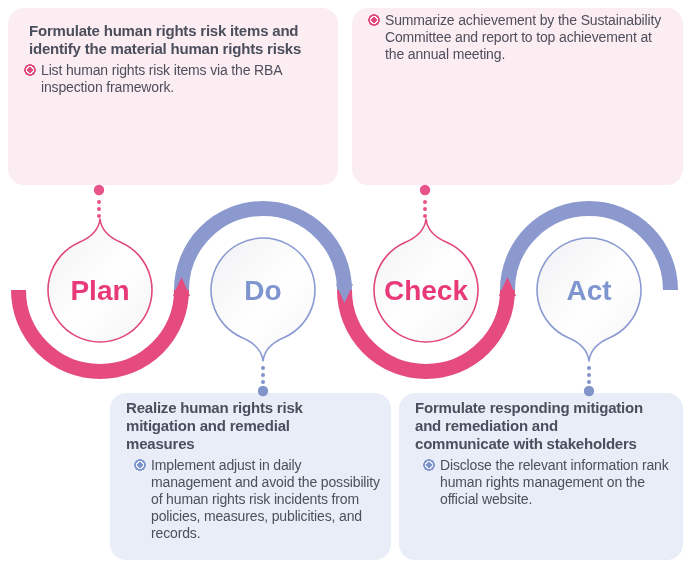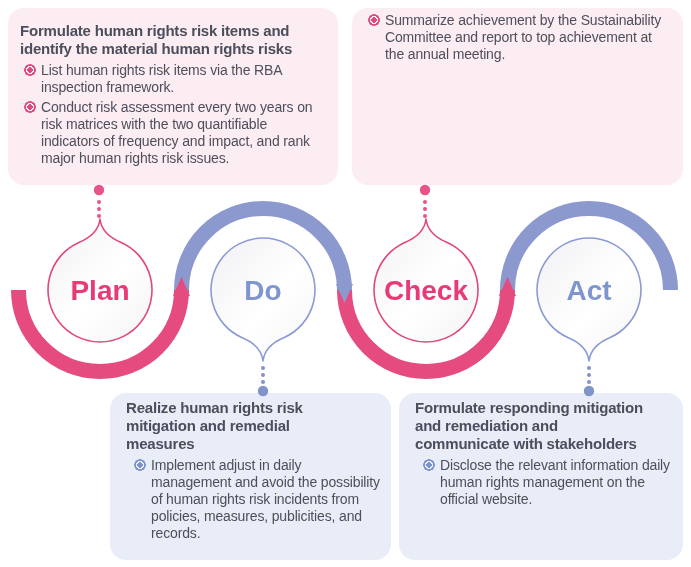--- a/index.html
+++ b/index.html
@@ -17,21 +17,21 @@
     margin:0; font-size:15px; font-weight:bold; line-height:1.2;
     letter-spacing:-0.2px; color:#4b4e5c;
   }
   .box ul { list-style:none; margin:4px 0 0 0; font-size:14px; line-height:1.22; letter-spacing:-0.15px; }
   .box li { display:flex; align-items:flex-start; margin-bottom:3px; }
   .bullet-icon {
     flex:0 0 12px; width:12px; height:12px; border-radius:50%; margin:2px 5px 0 0;
     background:radial-gradient(circle, var(--icon) 0 2.6px, var(--gap) 2.6px 4.1px, var(--icon) 4.1px 5.9px, transparent 5.9px);
   }
   
-  #box-plan h3, #box-check h3 { padding:14px 14px 0 12px; }
+  #box-plan h3, #box-check h3 { padding:14px 14px 0 21px; }
   #box-plan ul, #box-check ul { padding:0 10px 0 16px; }
   
   #box-do h3, #box-act h3 { padding:6px 60px 0 16px; }
   #box-act h3 { padding-right:40px; }
   #box-do ul, #box-act ul { padding:0 8px 0 24px; }
 
   #box-plan  { left:8px;   top:8px;   width:330px; height:177px; }
   #box-check { left:352px; top:8px;   width:331px; height:177px; }
   #box-do    { left:110px; top:393px; width:281px; height:167px; }
   #box-act   { left:399px; top:393px; width:284px; height:167px; }
@@ -43,24 +43,20 @@
 <body>
 
 <div class="canvas">
 
   <div class="box pink" id="box-plan">
     <h3>Formulate human rights risk items and identify the material human rights risks</h3>
     <ul>
       <li>
         <span class="bullet-icon"></span>
         <span>List human rights risk items via the RBA inspection framework.</span>
-      </li>
-      <li>
-        <span class="bullet-icon"></span>
-        <span>Conduct risk assessment every two years on risk matrices with the two quantifiable indicators of frequency and impact, and rank major human rights risk issues.</span>
       </li>
     </ul>
   </div>
 
   <div class="box pink" id="box-check">
     <ul>
       <li>
         <span class="bullet-icon"></span>
         <span>Summarize achievement by the Sustainability Committee and report to top achievement at the annual meeting.</span>
       </li>
@@ -75,21 +71,21 @@
         <span>Implement adjust in daily management and avoid the possibility of human rights risk incidents from policies, measures, publicities, and records.</span>
       </li>
     </ul>
   </div>
 
   <div class="box blue" id="box-act">
     <h3>Formulate responding mitigation and remediation and communicate with stakeholders</h3>
     <ul>
       <li>
         <span class="bullet-icon"></span>
-        <span>Disclose the relevant information daily human rights management on the official website.</span>
+        <span>Disclose the relevant information rank human rights management on the official website.</span>
       </li>
     </ul>
   </div>
 
   <svg id="pdca-svg" width="691" height="217" viewBox="0 180 691 217">
     <defs>
       <linearGradient id="bubbleGrad" x1="0" y1="0" x2="1" y2="1">
         <stop offset="0" stop-color="#f1f1f4"></stop>
         <stop offset="0.55" stop-color="#ffffff"></stop>
         <stop offset="1" stop-color="#f4f4f6"></stop>

